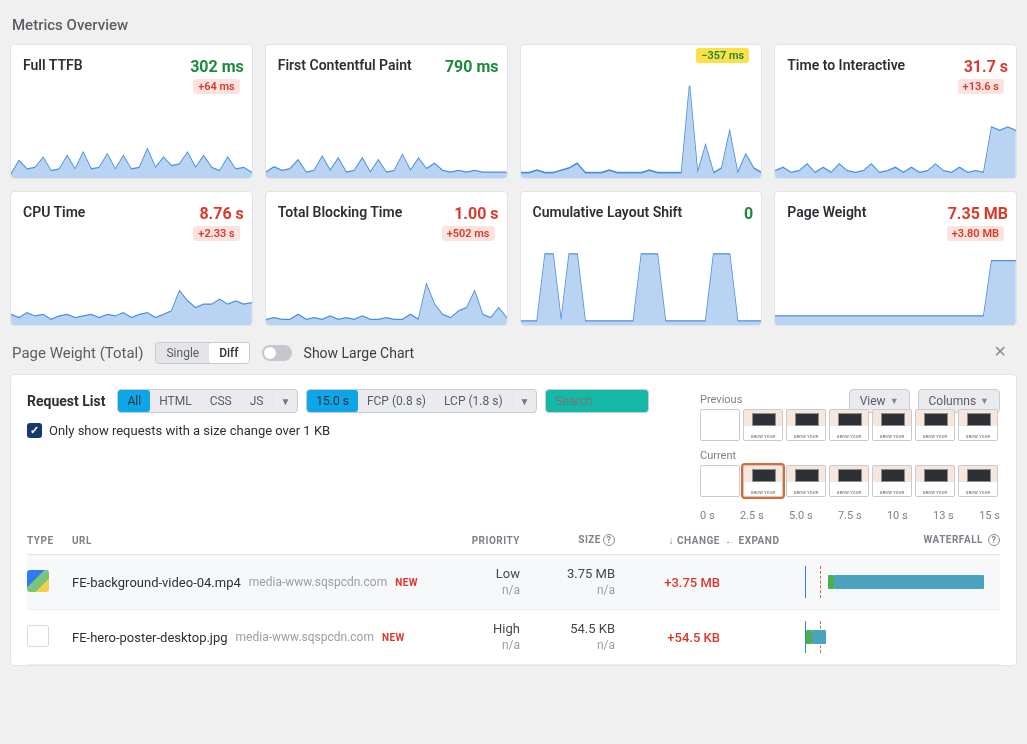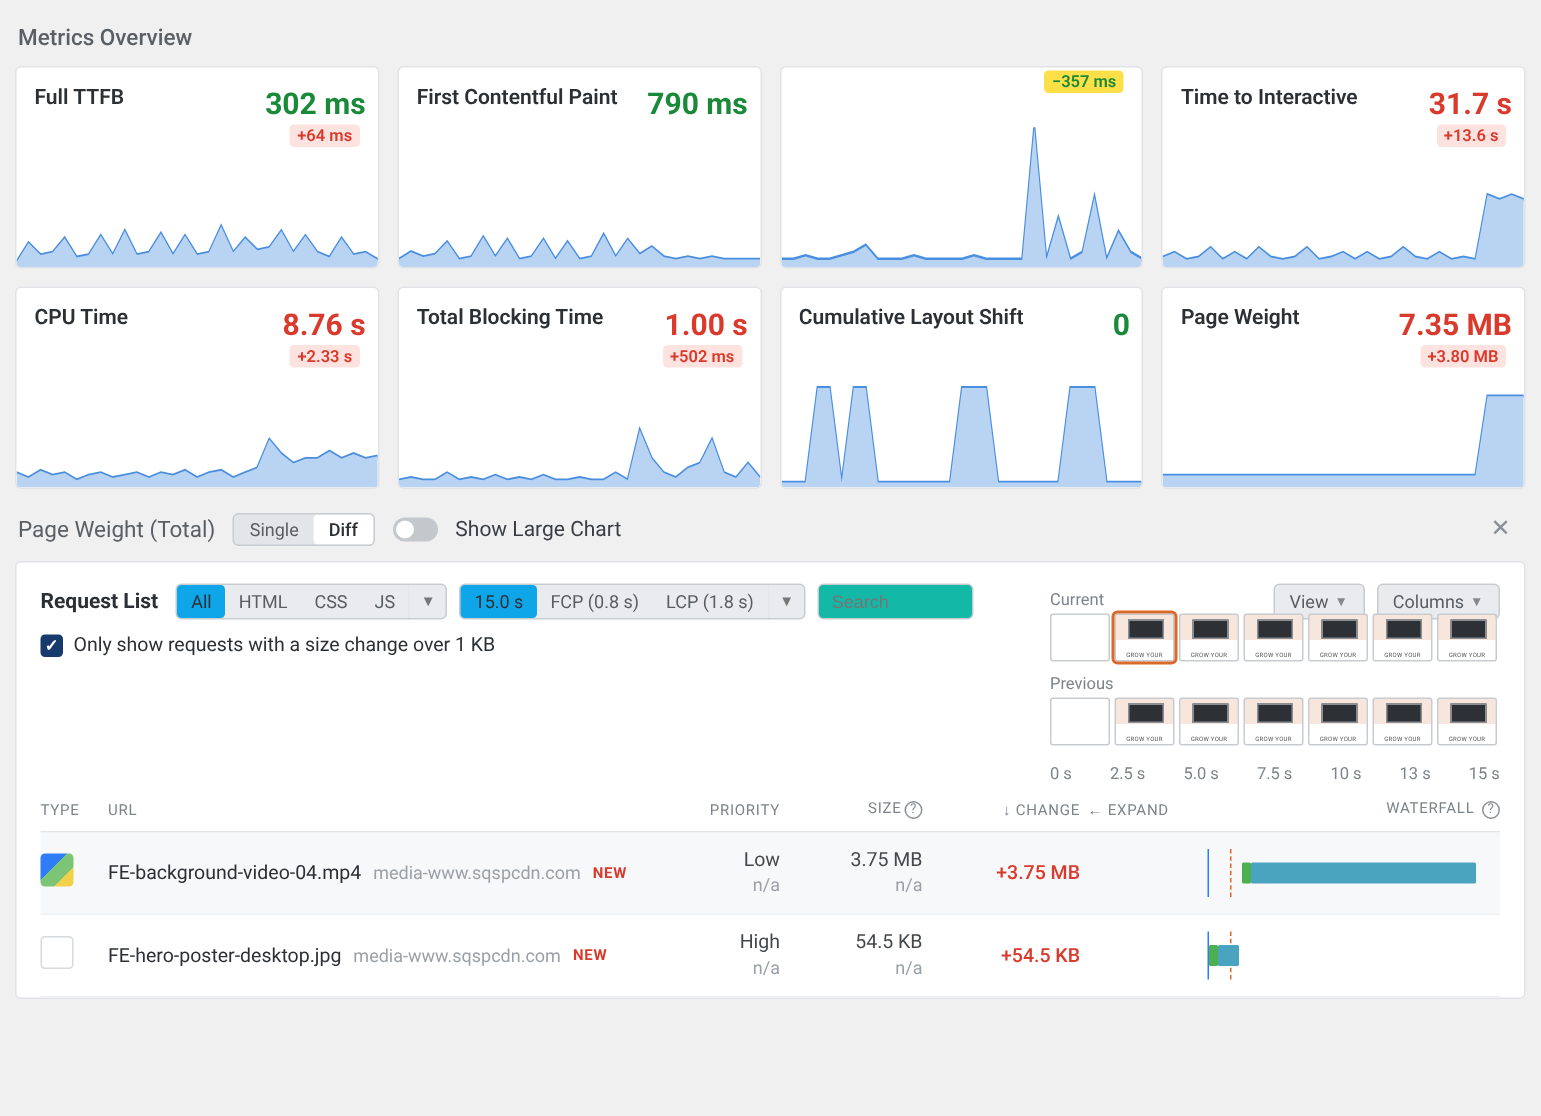--- a/index.html
+++ b/index.html
@@ -44,21 +44,21 @@
     font-weight: 600;
     font-size: 14px;
     color: #2c3035;
     white-space: nowrap;
     overflow: hidden;
     text-overflow: ellipsis;
     flex: 1;
   }
   .metric-value {
     font-weight: 700;
-    font-size: 20px;
+    font-size: 16px;
     white-space: nowrap;
   }
   .val-green  { color: #1a8a3a; }
   .val-orange { color: #e07a1f; }
   .val-red    { color: #d93a2b; }
   .metric-delta-row {
     text-align: right;
     padding: 2px 12px 0 0;
   }
   .metric-delta {
@@ -266,21 +266,21 @@
     font-size: 11px;
     color: #7d838a;
     padding: 4px 0 0 0;
   }
   
   .table-head {
     display: grid;
     grid-template-columns: 40px 1fr 80px 90px 100px 70px 200px;
     gap: 5px;
     font-size: 10px;
-    font-weight: 400;
+    font-weight: 700;
     letter-spacing: 0.5px;
     color: #7d838a;
     text-transform: uppercase;
     padding: 12px 0 8px 0;
     border-bottom: 1px solid #e1e3e6;
     align-items: center;
   }
   .table-head .r { text-align: right; }
   .qmark {
     display: inline-flex;
@@ -483,58 +483,58 @@
   <div style="display:flex;align-items:flex-start;">
     <div style="flex:1">
       <div class="check-row">
         <div class="checkbox">✓</div>
         <div>Only show requests with a size change over 1 KB</div>
       </div>
     </div>
 
     <div class="filmstrip-area">
       <div class="fs-row">
+        <div class="fs-label">Previous</div>
+        <div class="fs-thumbs" id="fs-previous">
+      <div class="thumb blank ">
+        
+      </div>
+      <div class="thumb  ">
+        <div class="rect"></div>
+              <div class="txt">GROW YOUR</div>
+      </div>
+      <div class="thumb  ">
+        <div class="rect"></div>
+              <div class="txt">GROW YOUR</div>
+      </div>
+      <div class="thumb  ">
+        <div class="rect"></div>
+              <div class="txt">GROW YOUR</div>
+      </div>
+      <div class="thumb  ">
+        <div class="rect"></div>
+              <div class="txt">GROW YOUR</div>
+      </div>
+      <div class="thumb  ">
+        <div class="rect"></div>
+              <div class="txt">GROW YOUR</div>
+      </div>
+      <div class="thumb  ">
+        <div class="rect"></div>
+              <div class="txt">GROW YOUR</div>
+      </div>
+          </div>
+      </div>
+      <div class="fs-row">
         <div class="fs-label">Current</div>
         <div class="fs-thumbs" id="fs-current">
       <div class="thumb blank ">
         
       </div>
       <div class="thumb  sel">
-        <div class="rect"></div>
-              <div class="txt">GROW YOUR</div>
-      </div>
-      <div class="thumb  ">
-        <div class="rect"></div>
-              <div class="txt">GROW YOUR</div>
-      </div>
-      <div class="thumb  ">
-        <div class="rect"></div>
-              <div class="txt">GROW YOUR</div>
-      </div>
-      <div class="thumb  ">
-        <div class="rect"></div>
-              <div class="txt">GROW YOUR</div>
-      </div>
-      <div class="thumb  ">
-        <div class="rect"></div>
-              <div class="txt">GROW YOUR</div>
-      </div>
-      <div class="thumb  ">
-        <div class="rect"></div>
-              <div class="txt">GROW YOUR</div>
-      </div>
-          </div>
-      </div>
-      <div class="fs-row">
-        <div class="fs-label">Previous</div>
-        <div class="fs-thumbs" id="fs-previous">
-      <div class="thumb blank ">
-        
-      </div>
-      <div class="thumb  ">
         <div class="rect"></div>
               <div class="txt">GROW YOUR</div>
       </div>
       <div class="thumb  ">
         <div class="rect"></div>
               <div class="txt">GROW YOUR</div>
       </div>
       <div class="thumb  ">
         <div class="rect"></div>
               <div class="txt">GROW YOUR</div>

